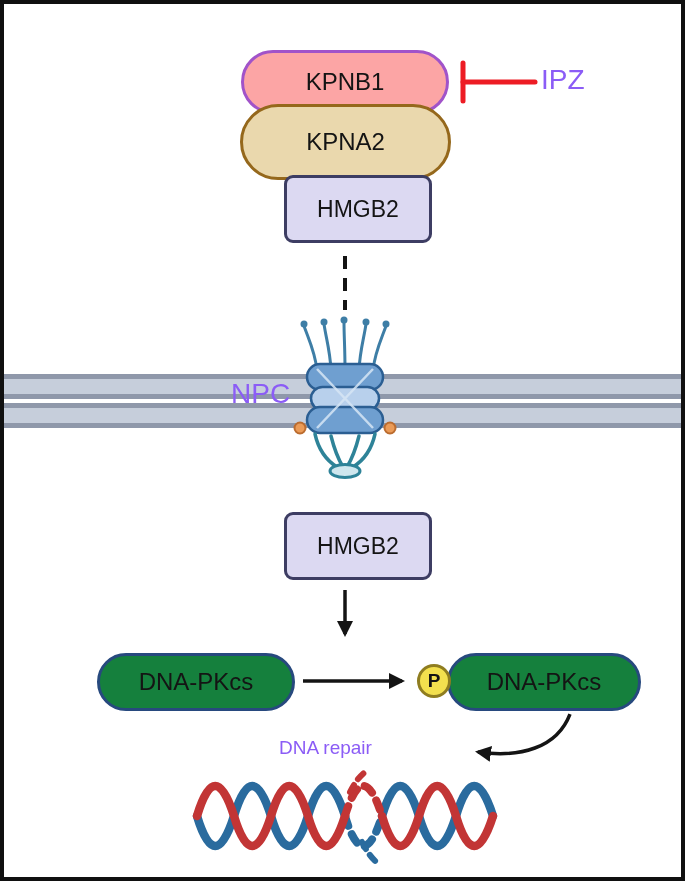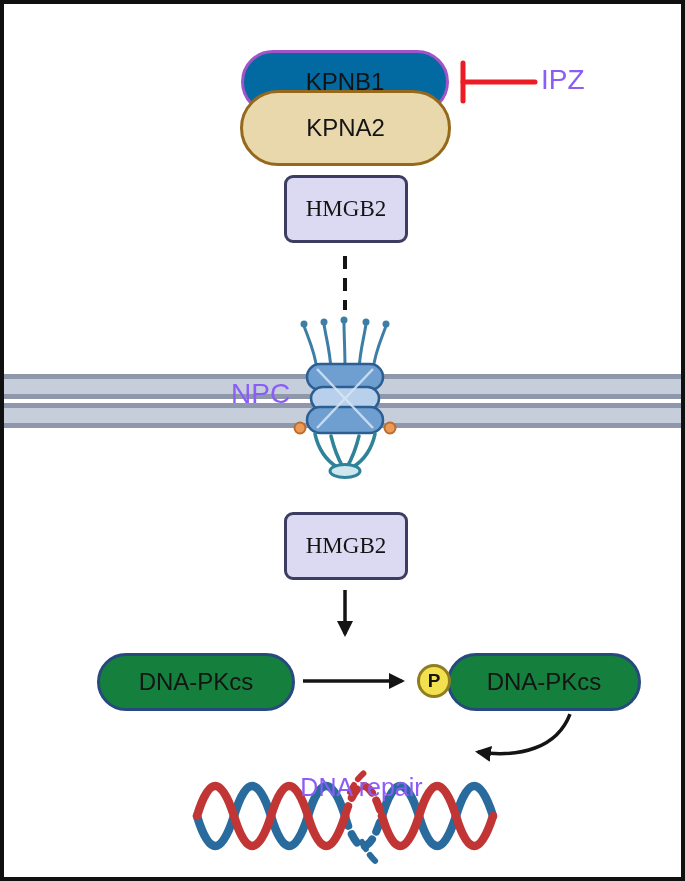--- a/index.html
+++ b/index.html
@@ -4,40 +4,40 @@
 <style>
   html,body { margin:0; padding:0; background:#ffffff; font-family:"Liberation Sans", sans-serif; }
   .canvas {
     position:relative; width:685px; height:881px; box-sizing:border-box;
     border:4px solid #101010; background:#ffffff; overflow:hidden;
   }
   .node { position:absolute; display:flex; align-items:center; justify-content:center;
           box-sizing:border-box; color:#141414; }
   
   .kpnb1 { left:237px; top:46px;  width:208px; height:64px; border-radius:32px;
-           background:#0369a1; border:3.5px solid #a153c9; z-index:2; font-size:24px;justify-content:center; }
-  .kpna2 { left:236px; top:86px; width:211px; height:76px; border-radius:38px;
+           background:#fca5a5; border:3.5px solid #a153c9; z-index:2; font-size:24px;justify-content:center; }
+  .kpna2 { left:236px; top:100px; width:211px; height:76px; border-radius:38px;
            background:#ead8ad; border:3.5px solid #95681c; z-index:3; font-size:24px; }
-  .hmgb2 { width:124px; height:68px; border-radius:9px;
-           background:#dcd9f2; border:3.5px solid #3d3d63; font-size:23px;font-family:Liberation Serif, serif; }
+  .hmgb2 { width:148px; height:68px; border-radius:9px;
+           background:#dcd9f2; border:3.5px solid #3d3d63; font-size:23px; }
   .hmgb2-top { left:280px; top:171px; z-index:4; }
   .hmgb2-nuc { left:280px; top:508px; z-index:4; }
   .pkcs  { width:198px; height:58px; border-radius:29px;
            background:#15803d; border:3px solid #27497e; font-size:24px; z-index:4; }
   .pkcs-left  { left:93px;  top:649px; }
   .pkcs-right { left:443px; top:649px; width:194px; }
   .phospho { left:413px; top:660px; width:34px; height:34px; border-radius:50%;
              background:#f3e04e; border:3px solid #8f7d20; z-index:6; font-size:19px; font-weight:bold; }
   
   .txt { position:absolute; color:#8b5cf6; z-index:7; white-space:nowrap; }
   .ipz-label       { left:537px; top:60px;  font-size:28px; }
   .cytoplasm-label { left:537px; top:338px; font-size:26px; }
   .nucleus-label   { left:562px; top:437px; font-size:26px; }
   .npc-label       { left:227px; top:374px; font-size:28px; }
-  .dna-repair-label{ left:275px; top:769px; font-size:25px; width:165px; text-align:center; }
+  .dna-repair-label{ left:275px; top:733px; font-size:19px; width:165px; text-align:left; }
   
   .membrane-band { position:absolute; left:0; right:0; height:25px; box-sizing:border-box;
                    background:#c6cedb; border-top:5px solid #8f98aa; border-bottom:5px solid #8f98aa;
                    z-index:1; }
   .band1 { top:370px; }
   .band2 { top:399px; }
   
   .npc-svg   { position:absolute; left:281px; top:310px; z-index:2; pointer-events:none; }
   .helix-svg { position:absolute; left:178px; top:758px; z-index:2; pointer-events:none; }
   .overlay-svg { position:absolute; left:0; top:0; z-index:5; pointer-events:none; }

